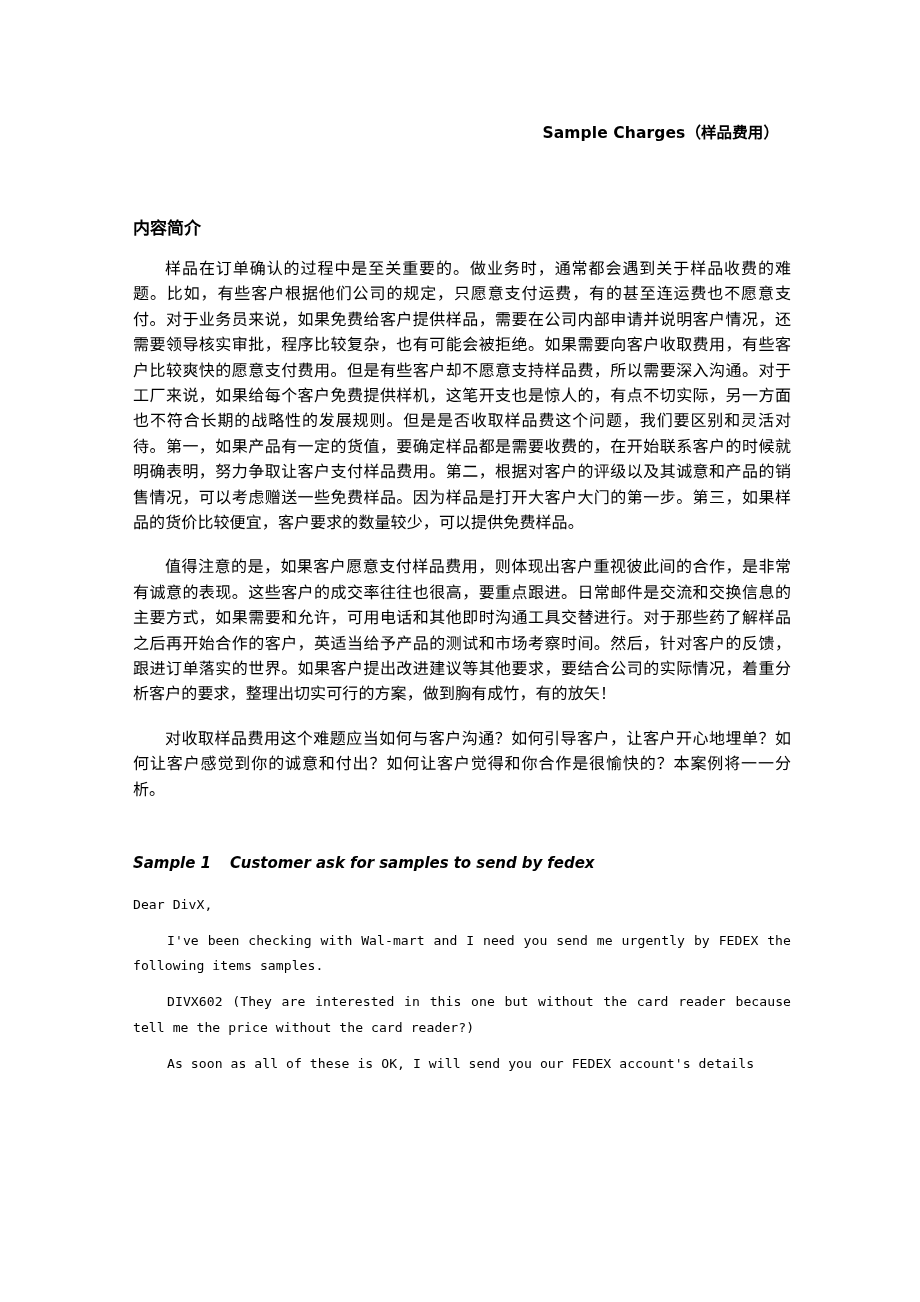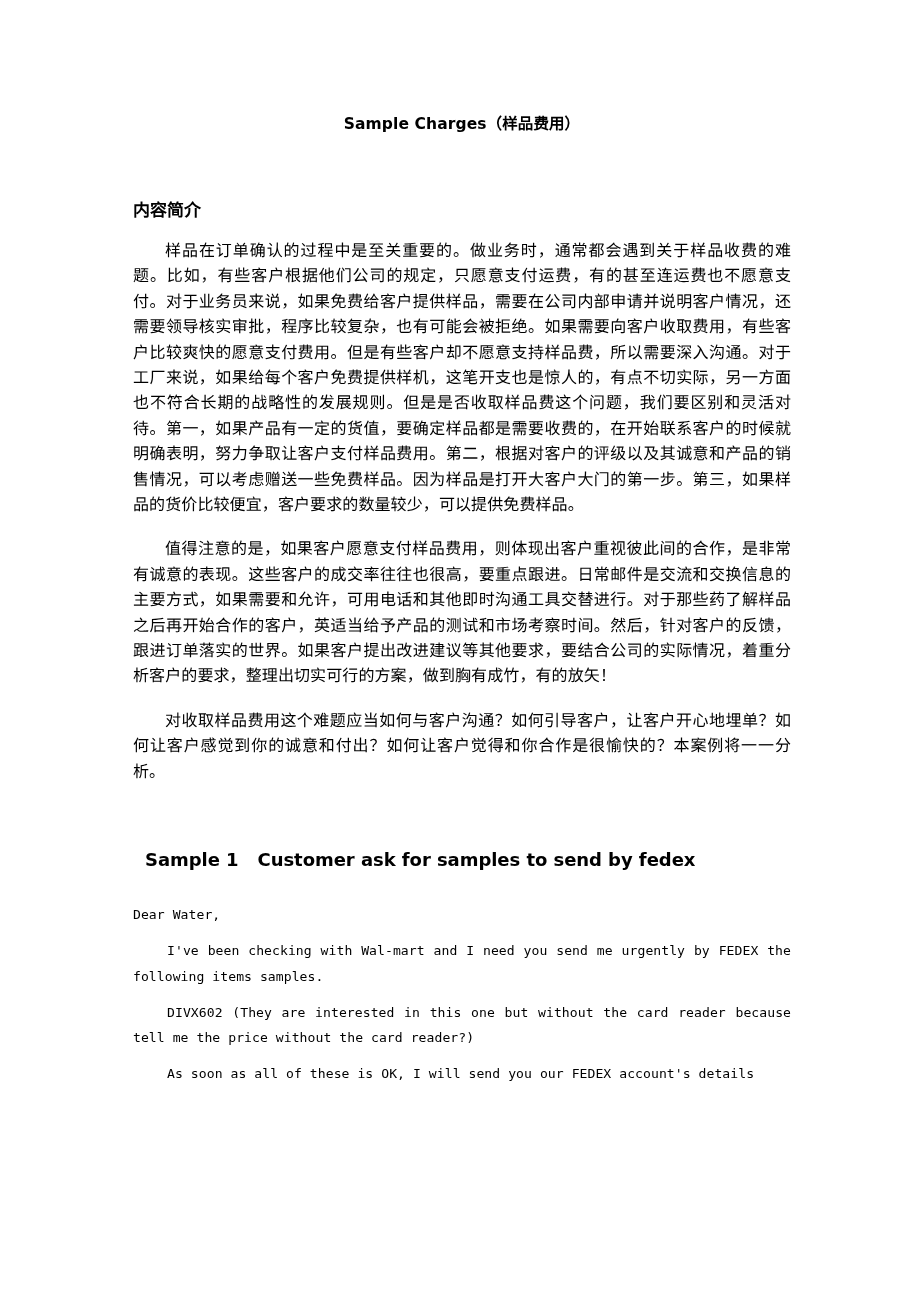--- a/index.html
+++ b/index.html
@@ -27,22 +27,22 @@
     left: 133px;
     top: 0;
     width: 658px;
   }
 
   
   .doc-title {
     font-family: "DejaVu Sans", "Liberation Sans", sans-serif;
     font-weight: bold;
     font-size: 15.5px;
-    text-align: center;
-    margin: 3px;
+    text-align: right;
+    margin: 12px;
     padding-top: 110px;
     letter-spacing: 0.1px;
     line-height: 1.45;
   }
   .doc-title .cjk-paren {
     font-family: "DejaVu Sans", "Liberation Sans", sans-serif;
     font-weight: bold;
   }
 
   
@@ -71,25 +71,26 @@
     margin-top: 19px;
   }
   .para-block {
     padding-top: 14px;
   }
 
   
   .sample-heading {
     font-family: "DejaVu Sans", "Liberation Sans", sans-serif;
     font-weight: bold;
-    font-size: 18px;
-    margin: 12px;
+    font-size: 15px;
+    margin: 0;
     padding-top: 50px;
     line-height: 1.5;
     letter-spacing: -0.05px;
+    font-style: italic;
   }
   .sample-heading .gap {
     display: inline-block;
     width: 19px;
   }
 
   
   .mail-block {
     padding-top: 17px;
   }
@@ -124,20 +125,20 @@
 
     <div class="para-block">
       <p class="para">样品在订单确认的过程中是至关重要的。做业务时，通常都会遇到关于样品收费的难题。比如，有些客户根据他们公司的规定，只愿意支付运费，有的甚至连运费也不愿意支付。对于业务员来说，如果免费给客户提供样品，需要在公司内部申请并说明客户情况，还需要领导核实审批，程序比较复杂，也有可能会被拒绝。如果需要向客户收取费用，有些客户比较爽快的愿意支付费用。但是有些客户却不愿意支持样品费，所以需要深入沟通。对于工厂来说，如果给每个客户免费提供样机，这笔开支也是惊人的，有点不切实际，另一方面也不符合长期的战略性的发展规则。但是是否收取样品费这个问题，我们要区别和灵活对待。第一，如果产品有一定的货值，要确定样品都是需要收费的，在开始联系客户的时候就明确表明，努力争取让客户支付样品费用。第二，根据对客户的评级以及其诚意和产品的销售情况，可以考虑赠送一些免费样品。因为样品是打开大客户大门的第一步。第三，如果样品的货价比较便宜，客户要求的数量较少，可以提供免费样品。</p>
       <p class="para">值得注意的是，如果客户愿意支付样品费用，则体现出客户重视彼此间的合作，是非常有诚意的表现。这些客户的成交率往往也很高，要重点跟进。日常邮件是交流和交换信息的主要方式，如果需要和允许，可用电话和其他即时沟通工具交替进行。对于那些药了解样品之后再开始合作的客户，英适当给予产品的测试和市场考察时间。然后，针对客户的反馈，跟进订单落实的世界。如果客户提出改进建议等其他要求，要结合公司的实际情况，着重分析客户的要求，整理出切实可行的方案，做到胸有成竹，有的放矢！</p>
       <p class="para">对收取样品费用这个难题应当如何与客户沟通？如何引导客户，让客户开心地埋单？如何让客户感觉到你的诚意和付出？如何让客户觉得和你合作是很愉快的？本案例将一一分析。</p>
     </div>
 
     <h3 class="sample-heading"><span>Sample 1</span><span class="gap"></span><span>Customer ask for samples to send by fedex</span></h3>
 
     <div class="mail-block">
-      <p class="mail-line salutation">Dear Water,</p>
+      <p class="mail-line salutation">Dear DivX,</p>
       <p class="mail-line indented">I've been checking with Wal-mart and I need you send me urgently by FEDEX the following items samples.</p>
       <p class="mail-line indented">DIVX602 (They are interested in this one but without the card reader because tell me the price without the card reader?)</p>
       <p class="mail-line indented">As soon as all of these is OK, I will send you our FEDEX account's details</p>
     </div>
 
   </div>
 </div>
 
 </body></html>

